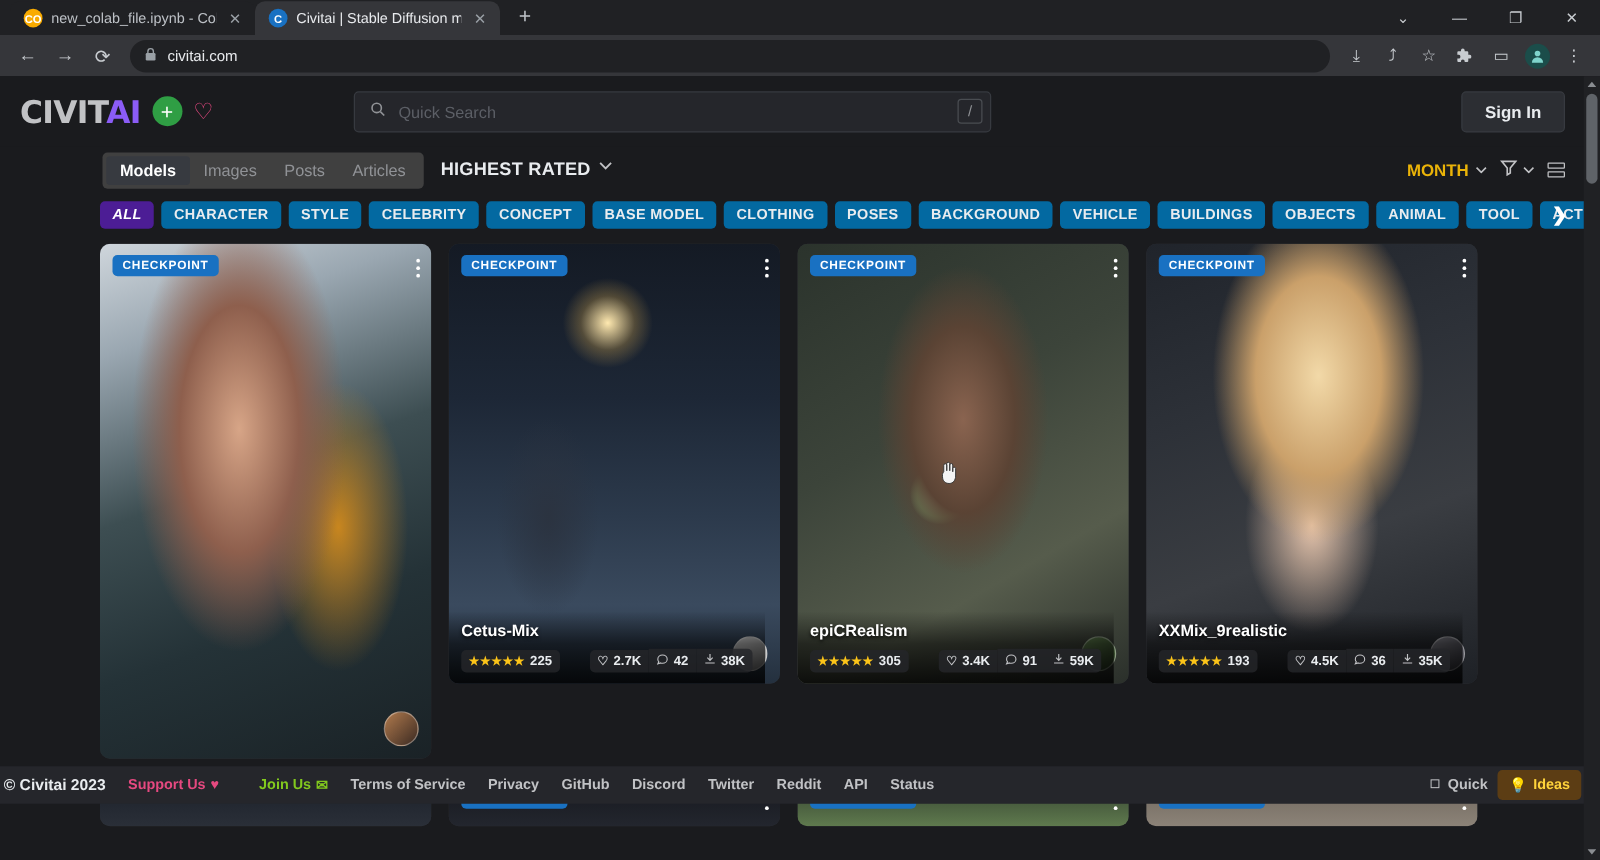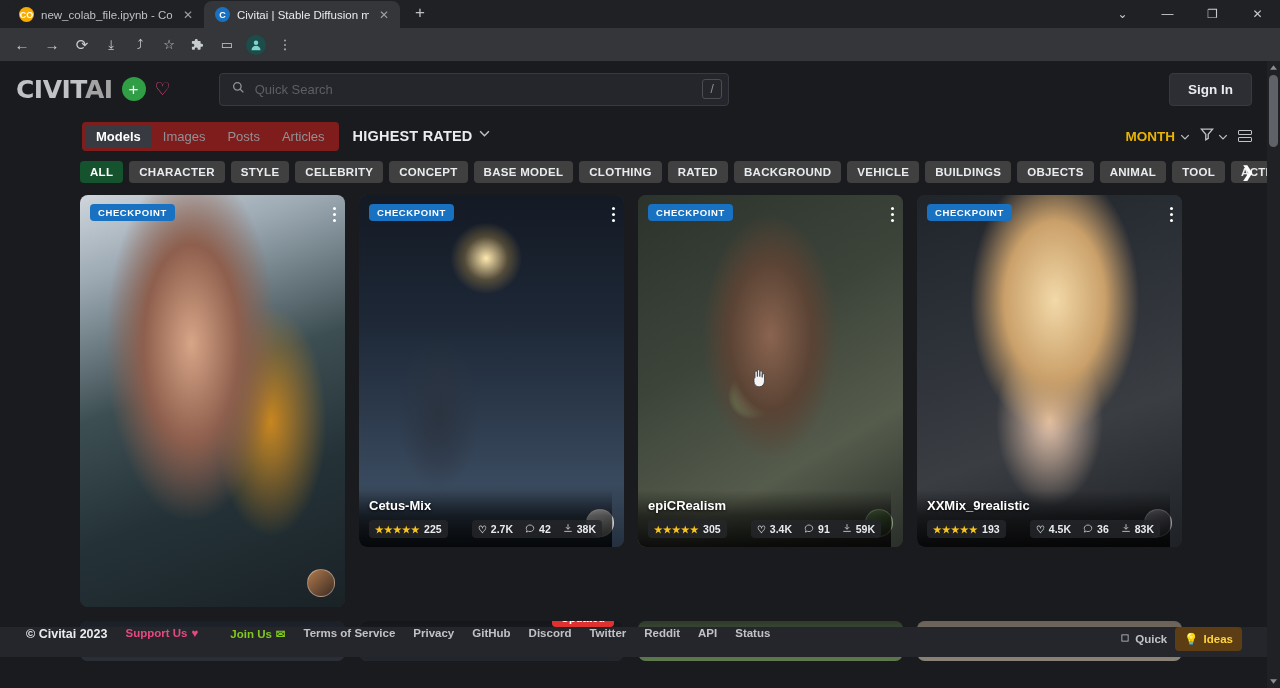--- a/index.html
+++ b/index.html
@@ -91,29 +91,29 @@
   .site-header {
     height: 56px; display: flex; align-items: center;
     padding: 0 16px; gap: 12px; background: #1a1b1e;
   }
   .logo { display: flex; align-items: center; gap: 9px; }
   .logo-text {
     font-size: 25px; font-weight: 800; letter-spacing: -0.5px;
     font-family: "DejaVu Sans", sans-serif;
   }
   .logo-text .civit { color: #c1c2c5; }
-  .logo-text .ai { color: #a3a3a3; }
+  .logo-text .ai { color: #8b5cf6; }
   .plus-btn {
     width: 24px; height: 24px; border-radius: 50%; background: #2f9e44;
     color: #fff; display: flex; align-items: center; justify-content: center;
     font-size: 17px; line-height: 1; font-weight: 400;
   }
   .heart-btn { color: #e64980; font-size: 18px; line-height: 1; }
 
-  .search-wrap { flex: 0 0 auto; margin-left: 36px; }
+  .search-wrap { flex: 0 0 auto; margin-left: 100px; }
   .searchbox {
     width: 510px; height: 33px; background: #25262b;
     border: 1px solid #373a40; border-radius: 4px;
     display: flex; align-items: center; padding: 0 6px 0 12px; gap: 10px;
   }
   .searchbox .sicon { color: #909296; font-size: 13px; }
   .searchbox .sph { flex: 1; color: #5c5f66; font-size: 13px; }
   .kbd {
     border: 1px solid #4a4d52; border-radius: 3px; color: #909296;
     font-size: 12px; padding: 0px 7px; line-height: 18px; height: 20px;
@@ -122,21 +122,21 @@
     margin-left: auto; background: #2c2e33; border: 1px solid #373a40;
     border-radius: 4px; color: #e9ecef; font-size: 13.5px; font-weight: 600;
     padding: 8px 18px;
   }
 
   
   .nav-row {
     height: 38px; display: flex; align-items: center; padding: 0 16px; gap: 0;
   }
   .seg {
-    display: flex; align-items: center; background: #7f1d1d;
+    display: flex; align-items: center; background: #404040;
     border-radius: 4px; padding: 3px; margin-left: 66px;
   }
   .seg-item {
     font-size: 13px; color: #909296; padding: 4px 11px; border-radius: 3px;
     font-weight: 500;
   }
   .seg-item.active { background: #373a40; color: #fff; font-weight: 700; }
   .sort {
     display: flex; align-items: flex-start; gap: 6px; margin-left: 14px;
     color: #e9ecef; font-size: 14.5px; font-weight: 700; letter-spacing: 0.2px;
@@ -150,25 +150,25 @@
   .filtbtn { display: flex; align-items: center; gap: 4px; color: #c1c2c5; }
   .viewbtn { color: #c1c2c5; display: flex; flex-direction: column; gap: 2px; }
   .viewbtn i { display: block; width: 14px; height: 5px; border: 1px solid #c1c2c5; border-radius: 1px;}
 
   
   .tag-row {
     display: flex; align-items: center; padding: 0 16px 0 80px;
     gap: 6px; height: 34px; position: relative;
   }
   .tag {
-    background: #404040; color: #e9ecef; font-size: 11.5px; font-weight: 700;
+    background: #0369a1; color: #e9ecef; font-size: 11.5px; font-weight: 700;
     padding: 5px 10px; border-radius: 4px; letter-spacing: 0.3px;
     white-space: nowrap;
   }
-  .tag.active { background: #14532d; color: #fff; }
+  .tag.active { background: #4c1d95; color: #fff; font-style: italic; }
   .tag-arrow {
     position: absolute; right: 14px; top: 8px; color: #fff; font-size: 15px;
     font-weight: 700;
   }
 
   
   .grid {
     padding: 6px 16px 0 80px; display: grid;
     grid-template-columns: repeat(4, 265px); gap: 14px;
     align-items: start;
@@ -257,23 +257,23 @@
   .art-r2c { height: 40px; background: linear-gradient(180deg,#2f3b2c 0%, #5f7a4e 100%); }
   .art-r2d { height: 40px; background: linear-gradient(180deg,#6a6258 0%, #8c8378 100%); }
 
   .av1 { background: linear-gradient(135deg,#b07a4d,#3b2a22); }
   .av2 { background: linear-gradient(135deg,#cfcfcf,#8a8a8a); }
   .av3 { background: linear-gradient(135deg,#5b7a4a,#2a3a22); }
   .av4 { background: linear-gradient(135deg,#7a7a82,#3a3a42); }
 
   
   .site-footer {
-    position: absolute; left: 0; bottom: 4px; width: 1268px; height: 30px;
-    background: #25262b; display: flex; align-items: flex-start;
-    padding: 0 26px; gap: 18px; font-size: 11.5px;
+    position: absolute; left: 0; bottom: 18px; width: 1268px; height: 30px;
+    background: #25262b; display: flex; align-items: center;
+    padding: 0 3px; gap: 18px; font-size: 11.5px;
   }
   .foot-copy { color: #e9ecef; font-weight: 700; font-size: 12.5px; }
   .foot-link { color: #c1c2c5; font-weight: 700; font-size: 11.5px; }
   .foot-support { color: #e64980; font-weight: 700; display:flex; gap:4px; align-items:center;}
   .foot-join { color: #82c91e; font-weight: 700; display:flex; gap:4px; align-items:center;margin-left:14px;}
   .foot-right { margin-left: auto; display: flex; align-items: center; gap: 8px; }
   .bugs { color: #c1c2c5; font-weight: 700; font-size: 11.5px; display:flex; gap:5px; align-items:center;}
   .ideas {
     background: #5c3d14; color: #ffd43b; font-weight: 700; font-size: 11.5px;
     padding: 5px 9px; border-radius: 4px; display:flex; gap:5px; align-items:center;
@@ -330,20 +330,29 @@
       <div>—</div>
       <div>❐</div>
       <div>✕</div>
     </div>
   </div>
 
   <div class="toolbar">
     <div class="navbtn">←</div>
     <div class="navbtn">→</div>
     <div class="navbtn">⟳</div>
+    <div class="omnibox">
+      <span class="lock">
+        <svg width="9" height="11" viewBox="0 0 9 11">
+            <rect x="0.6" y="4.4" width="7.8" height="6" rx="1" fill="#9aa0a6"></rect>
+            <path d="M2.3 4.6V3.1a2.2 2.2 0 0 1 4.4 0v1.5" stroke="#9aa0a6" stroke-width="1.1" fill="none"></path>
+          </svg>
+      </span>
+      <span>civitai.com</span>
+    </div>
     <div class="tb-icons">
       <div>⤓</div>
       <div>⤴</div>
       <div>☆</div>
       <div>
         <svg width="14" height="14" viewBox="0 0 16 16" fill="#c8ccd0">
             <path d="M6 1a1.7 1.7 0 0 1 1.7 1.7V3.4H10a1 1 0 0 1 1 1v2.3h.7A1.7 1.7 0 1 1 11.7 10H11v2.3a1 1 0 0 1-1 1H7.7v-.7A1.7 1.7 0 1 0 4.3 12.6v.7H2a1 1 0 0 1-1-1V10h.7A1.7 1.7 0 1 0 1.7 6.7H1V4.4a1 1 0 0 1 1-1h2.3V2.7A1.7 1.7 0 0 1 6 1z"></path>
           </svg>
       </div>
       <div>▭</div>
@@ -430,21 +439,21 @@
       </div>
 
       <div class="tag-row">
         <div class="tag active">ALL</div>
         <div class="tag">CHARACTER</div>
         <div class="tag">STYLE</div>
         <div class="tag">CELEBRITY</div>
         <div class="tag">CONCEPT</div>
         <div class="tag">BASE MODEL</div>
         <div class="tag">CLOTHING</div>
-        <div class="tag">RATED</div>
+        <div class="tag">POSES</div>
         <div class="tag">BACKGROUND</div>
         <div class="tag">VEHICLE</div>
         <div class="tag">BUILDINGS</div>
         <div class="tag">OBJECTS</div>
         <div class="tag">ANIMAL</div>
         <div class="tag">TOOL</div>
         <div class="tag">ACTION</div>
 
         <div class="tag-arrow">❯</div>
       </div>
@@ -574,21 +583,21 @@
                       </svg>
                   </span>
                   <span>36</span>
                 </span>
                 <span>
                   <span class="ic">
                     <svg width="10" height="10" viewBox="0 0 16 16" fill="none" stroke="#c1c2c5" stroke-width="1.5">
                         <path d="M8 1.8v8M4.6 6.6 8 10l3.4-3.4M2 13.4h12"></path>
                       </svg>
                   </span>
-                  <span>83K</span>
+                  <span>35K</span>
                 </span>
               </div>
             </div>
           </div>
         </div>
 
         <div class="card" style="grid-column:1;">
           <div class="art art-r2a"></div>
         </div>
         <div class="card">

